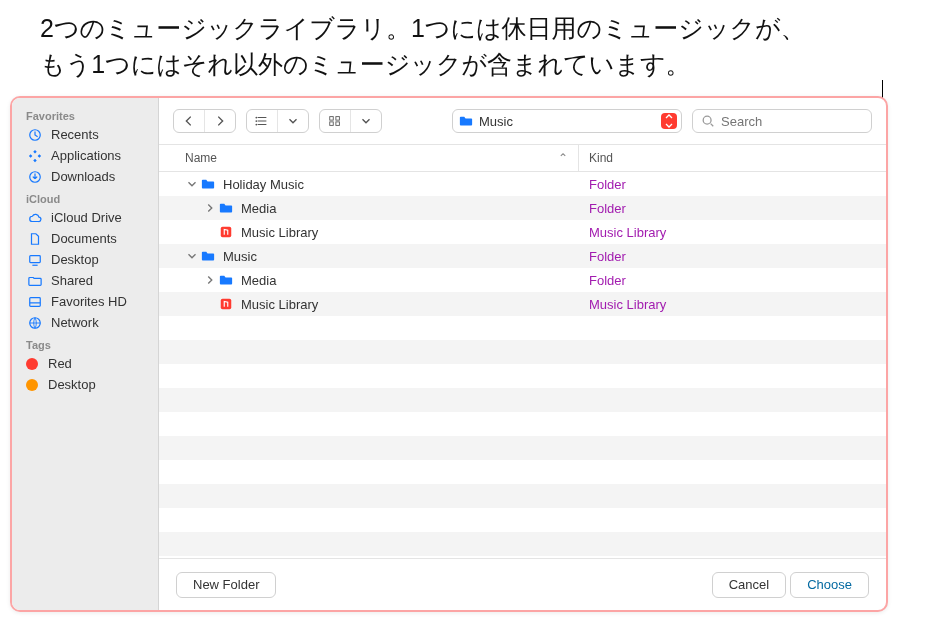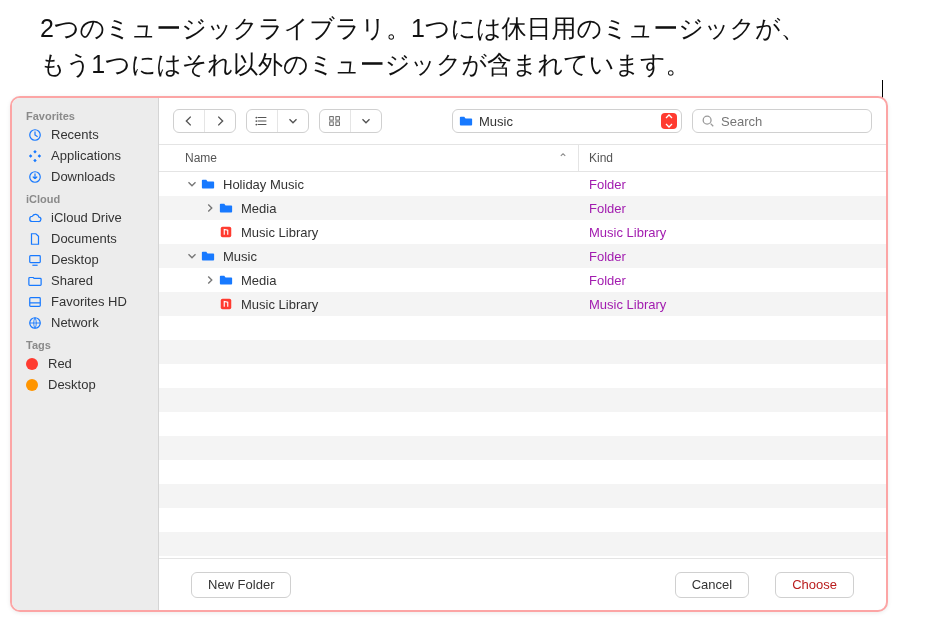--- a/index.html
+++ b/index.html
@@ -53,23 +53,23 @@
   .row.alt { background: #f4f4f4; }
   .cell-name { flex: 0 0 420px; display: flex; align-items: flex-start; padding-left: 14px; }
   .cell-kind { flex: 1; padding-left: 10px; color: #a21caf; }
   .disclosure { width: 14px; display:inline-flex; justify-content:center; color:#777; }
   .file-ic { width:18px; display:inline-flex; justify-content:center; margin-right:6px; }
   .folder-blue { color:#1779ff; }
   .lib-red { color:#ff3b30; }
   .row .label { color:#333; }
 
   
-  .bottom { height: 52px; border-top: 1px solid #e4e4e4; display:flex; align-items:center; padding: 0 32px; gap:26px; }
+  .bottom { height: 52px; border-top: 1px solid #e4e4e4; display:flex; align-items:center; padding: 0 17px; gap:4px; }
   .btn { border:1px solid #d0d0d0; background:#fff; border-radius:6px; height:26px; padding:0 16px; font-size:13px; color:#333; display:inline-flex; align-items:center; cursor:default; }
-  .btn.disabled { color:#b91c1c; }
+  .btn.disabled { color:#0369a1; }
   .spacer { flex:1; }
 
   
   .icon svg, .file-ic svg, .folder-ic svg, .sicon svg, .disclosure svg, .tb-btn svg { width:14px; height:14px; display:block; }
   .path-pop .arrows svg { width:8px; height:8px; }
 </style>
 </head>
 <body>
 
 <div class="annotation-wrap">

